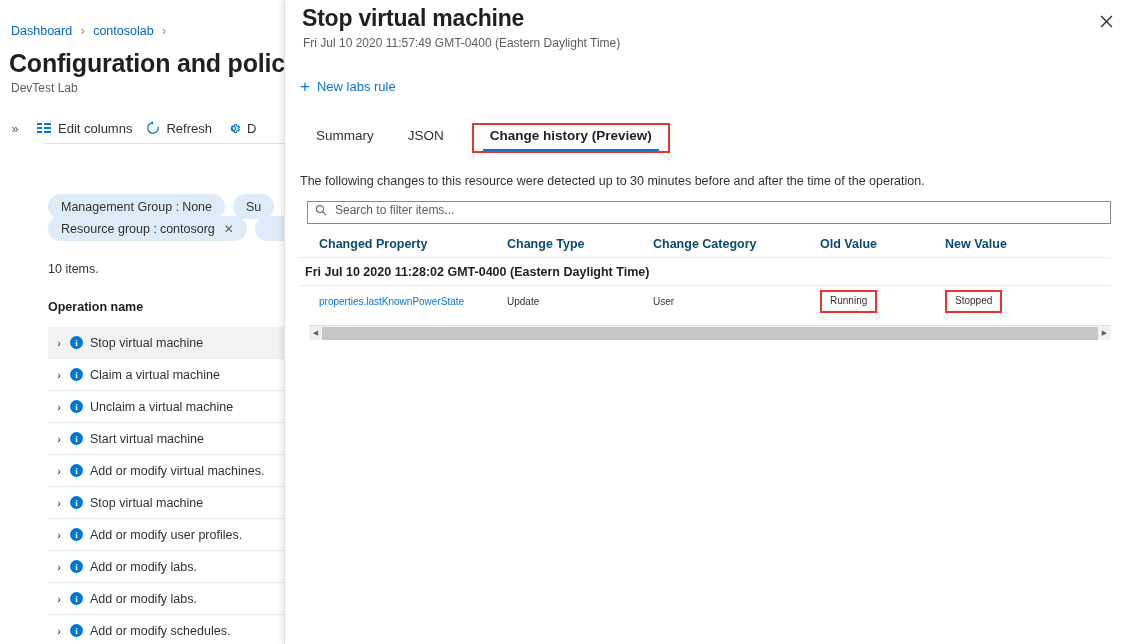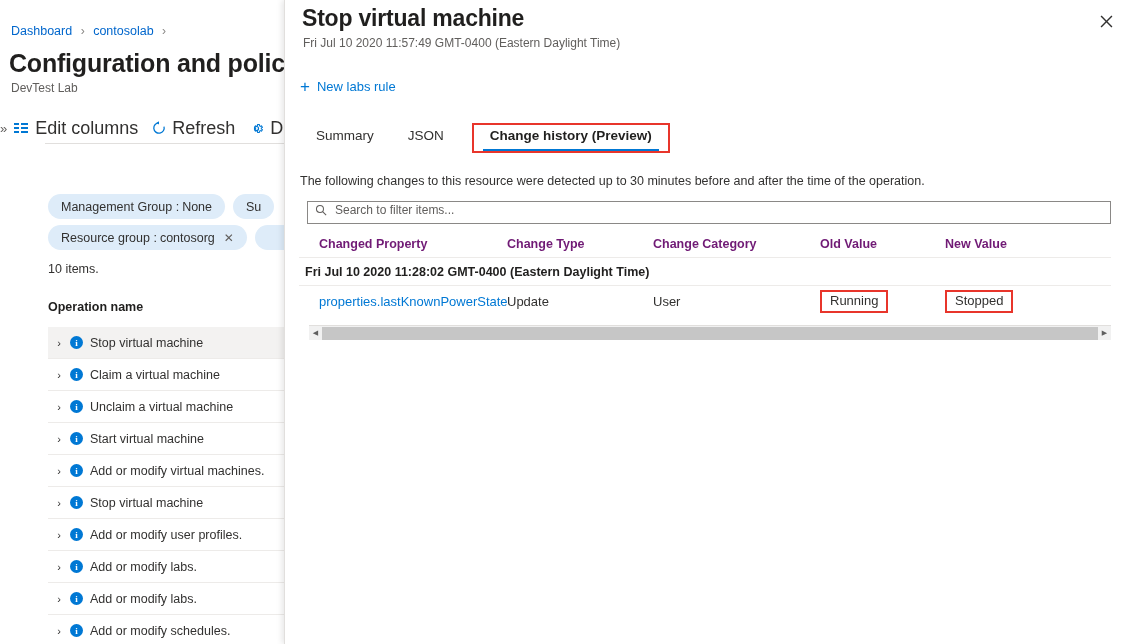--- a/index.html
+++ b/index.html
@@ -68,21 +68,21 @@
     width: 30px;
     text-align: center;
     color: #605e5c;
     font-size: 13px;
     cursor: pointer;
     user-select: none;
   }
   .tb-item {
     display: inline-flex;
     gap: 6px;
-    font-size: 18px;
+    font-size: 13px;
     color: #323130;
     padding: 4px 7px;
     cursor: pointer;
   }
   .tb-item .ic { display: inline-flex; align-items: center; }
   .tb-sep-line {
     position: absolute;
     left: 45px; top: 124px;
     width: 239px; height: 1px;
     background: #e1dfdd;
@@ -301,33 +301,33 @@
   }
   .tr {
     display: flex;
     align-items: center;
   }
   .th-row {
     height: 28px;
     border-bottom: 1px solid #edebe9;
     font-size: 12.5px;
     font-weight: 600;
-    color: #701a75;
+    color: #0c4a6e;
   }
   .group-row {
     height: 28px;
     border-bottom: 1px solid #edebe9;
     font-size: 12.5px;
     font-weight: 600;
     color: #201f1e;
     padding-left: 6px;
   }
   .data-row {
     height: 30px;
-    font-size: 13px;
+    font-size: 10px;
     color: #323130;
   }
   .c0 { width: 208px; padding-left: 20px; }
   .c1 { width: 146px; }
   .c2 { width: 147px; }
   .c3 { width: 125px; margin-left: 20px; }
   .c4 { width: 140px; }
   .link { color: #0078d4; cursor: pointer; }
   .cell-hl {
     display: inline-block;
@@ -420,21 +420,21 @@
     <div class="pill-row" style="top:175px;">
       <div class="pill">
         <span>Management Group :</span>
           <b>None</b>
       </div>
       <div class="pill">
         <span>Su</span>
       </div>
     </div>
 
-    <div class="pill-row" style="top:206px;">
+    <div class="pill-row" style="top:197px;">
       <div class="pill">
         <span>Resource group :</span>
           <b>contosorg</b>
         <span class="x">✕</span>
       </div>
       <div class="pill" style="width:44px;"></div>
     </div>
 
     <div class="items-count">10 items.</div>
 

